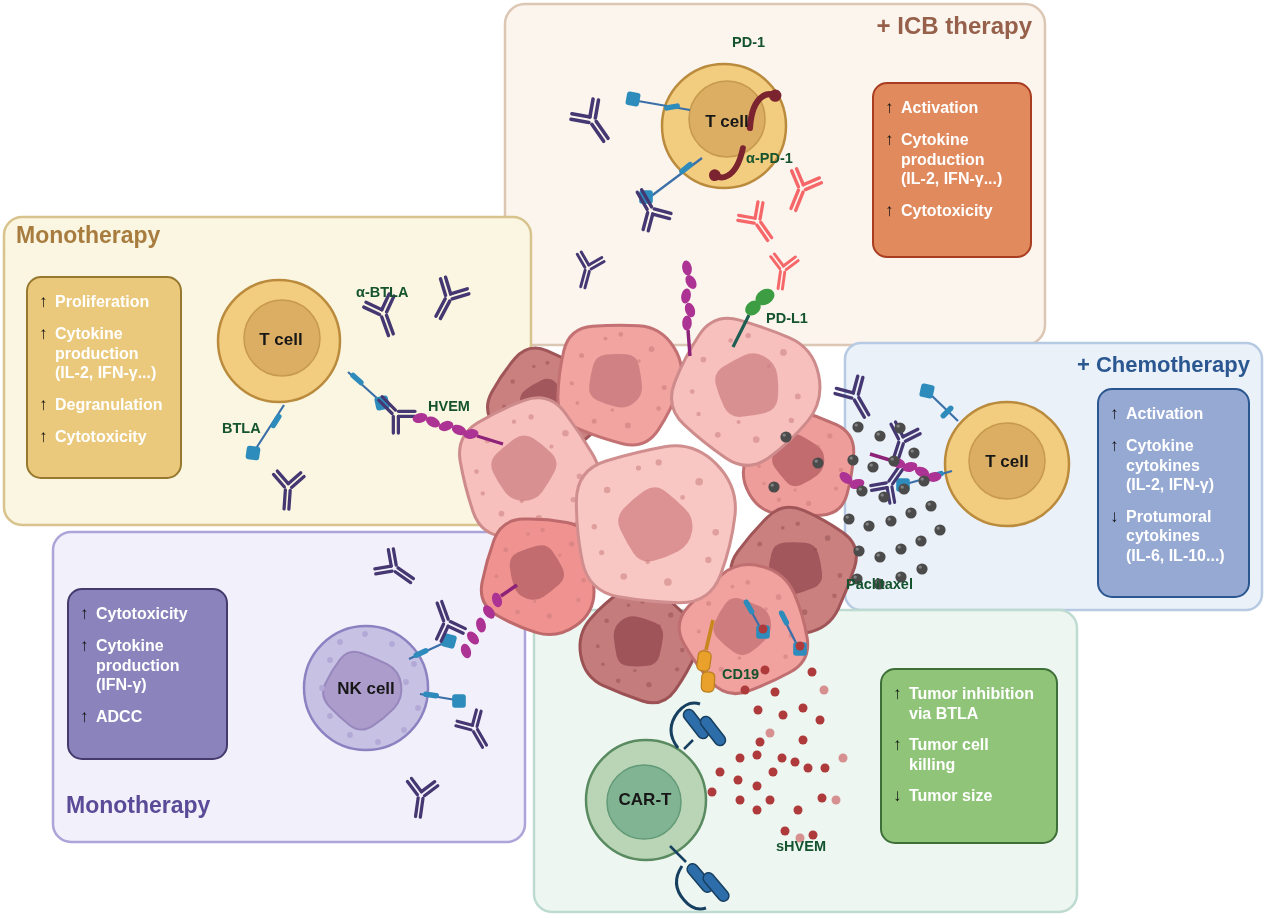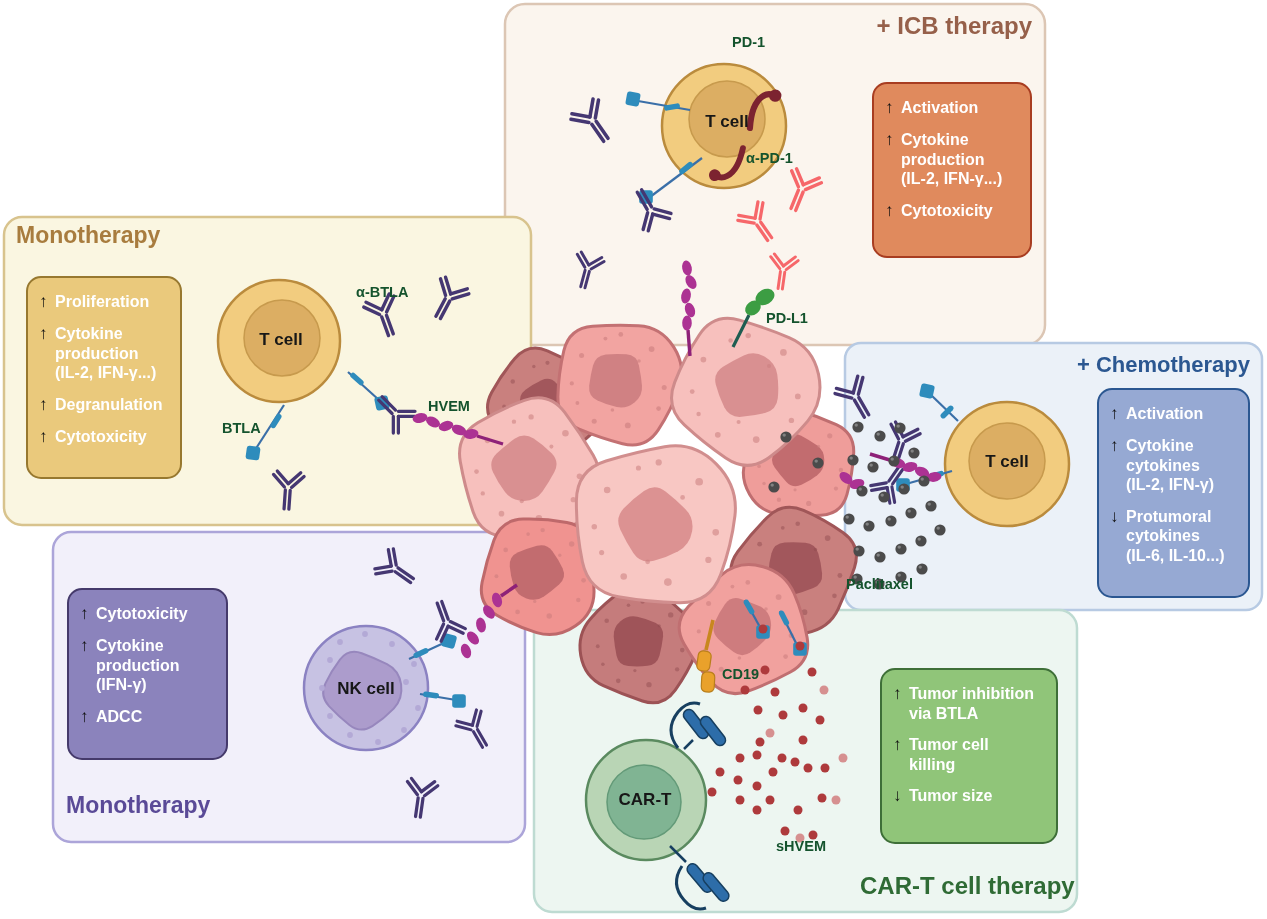--- a/index.html
+++ b/index.html
@@ -324,21 +324,20 @@
           <use href="#rdot" x="770" y="733" fill="#D69090"></use>
       <use href="#rdot" x="836" y="800" fill="#D69090"></use>
     </g>
   </g>
 </svg>
 
   <div class="ptitle" style="left:16px;top:222px;color:#A87C3E;font-size:23px">Monotherapy</div>
   <div class="ptitle t-right" style="left:1050px;top:352px;width:200px;color:#2B5791">+ Chemotherapy</div>
   <div class="ptitle t-right" style="left:835px;top:12px;width:197px;color:#96604A;font-size:24px">+ ICB therapy</div>
   <div class="ptitle" style="left:66px;top:792px;color:#5A4A97;font-size:23px">Monotherapy</div>
-  <div class="ptitle t-right" style="left:860px;top:872px;width:207px;color:#2F6B35;font-size:24px">CAR-T cell therapy</div>
 
   <div class="fxbox box-yellow" style="left:26px;top:276px;width:156px;height:203px">
     <div class="fx">
         <span class="arr">↑</span>
         <span class="txt">Proliferation</span>
       </div>
     <div class="fx">
         <span class="arr">↑</span>
         <span class="txt">Cytokine
 production

